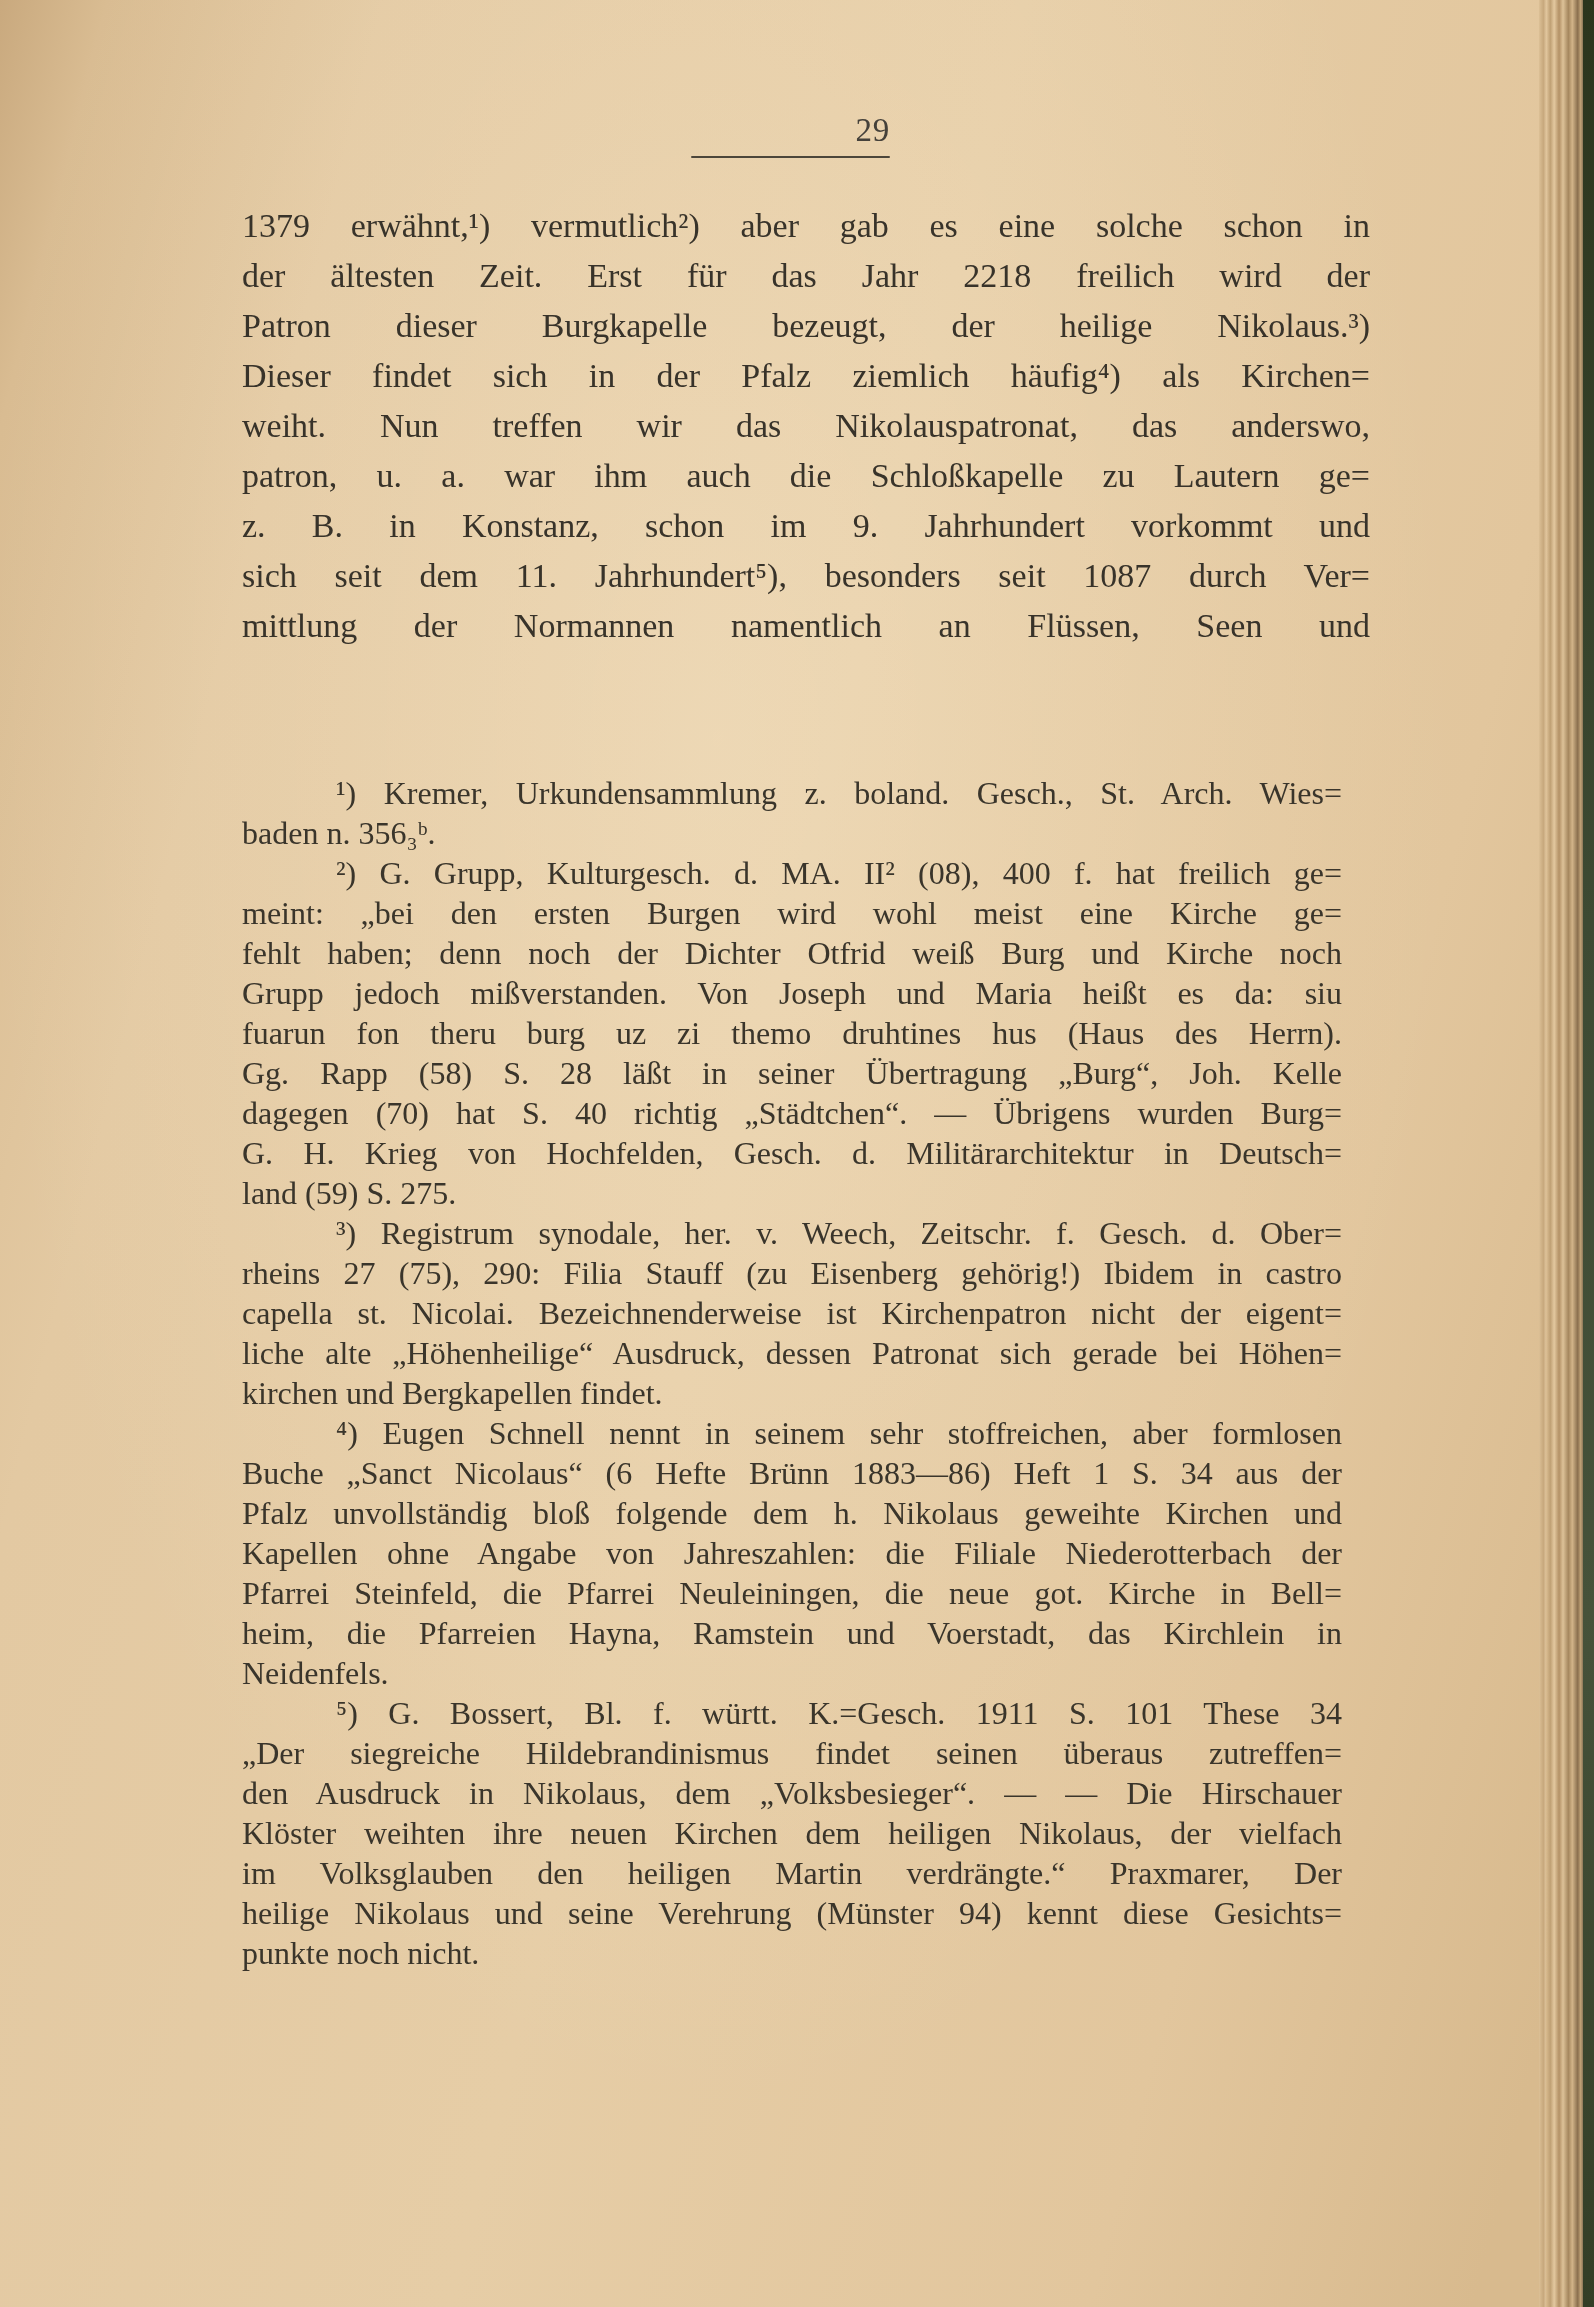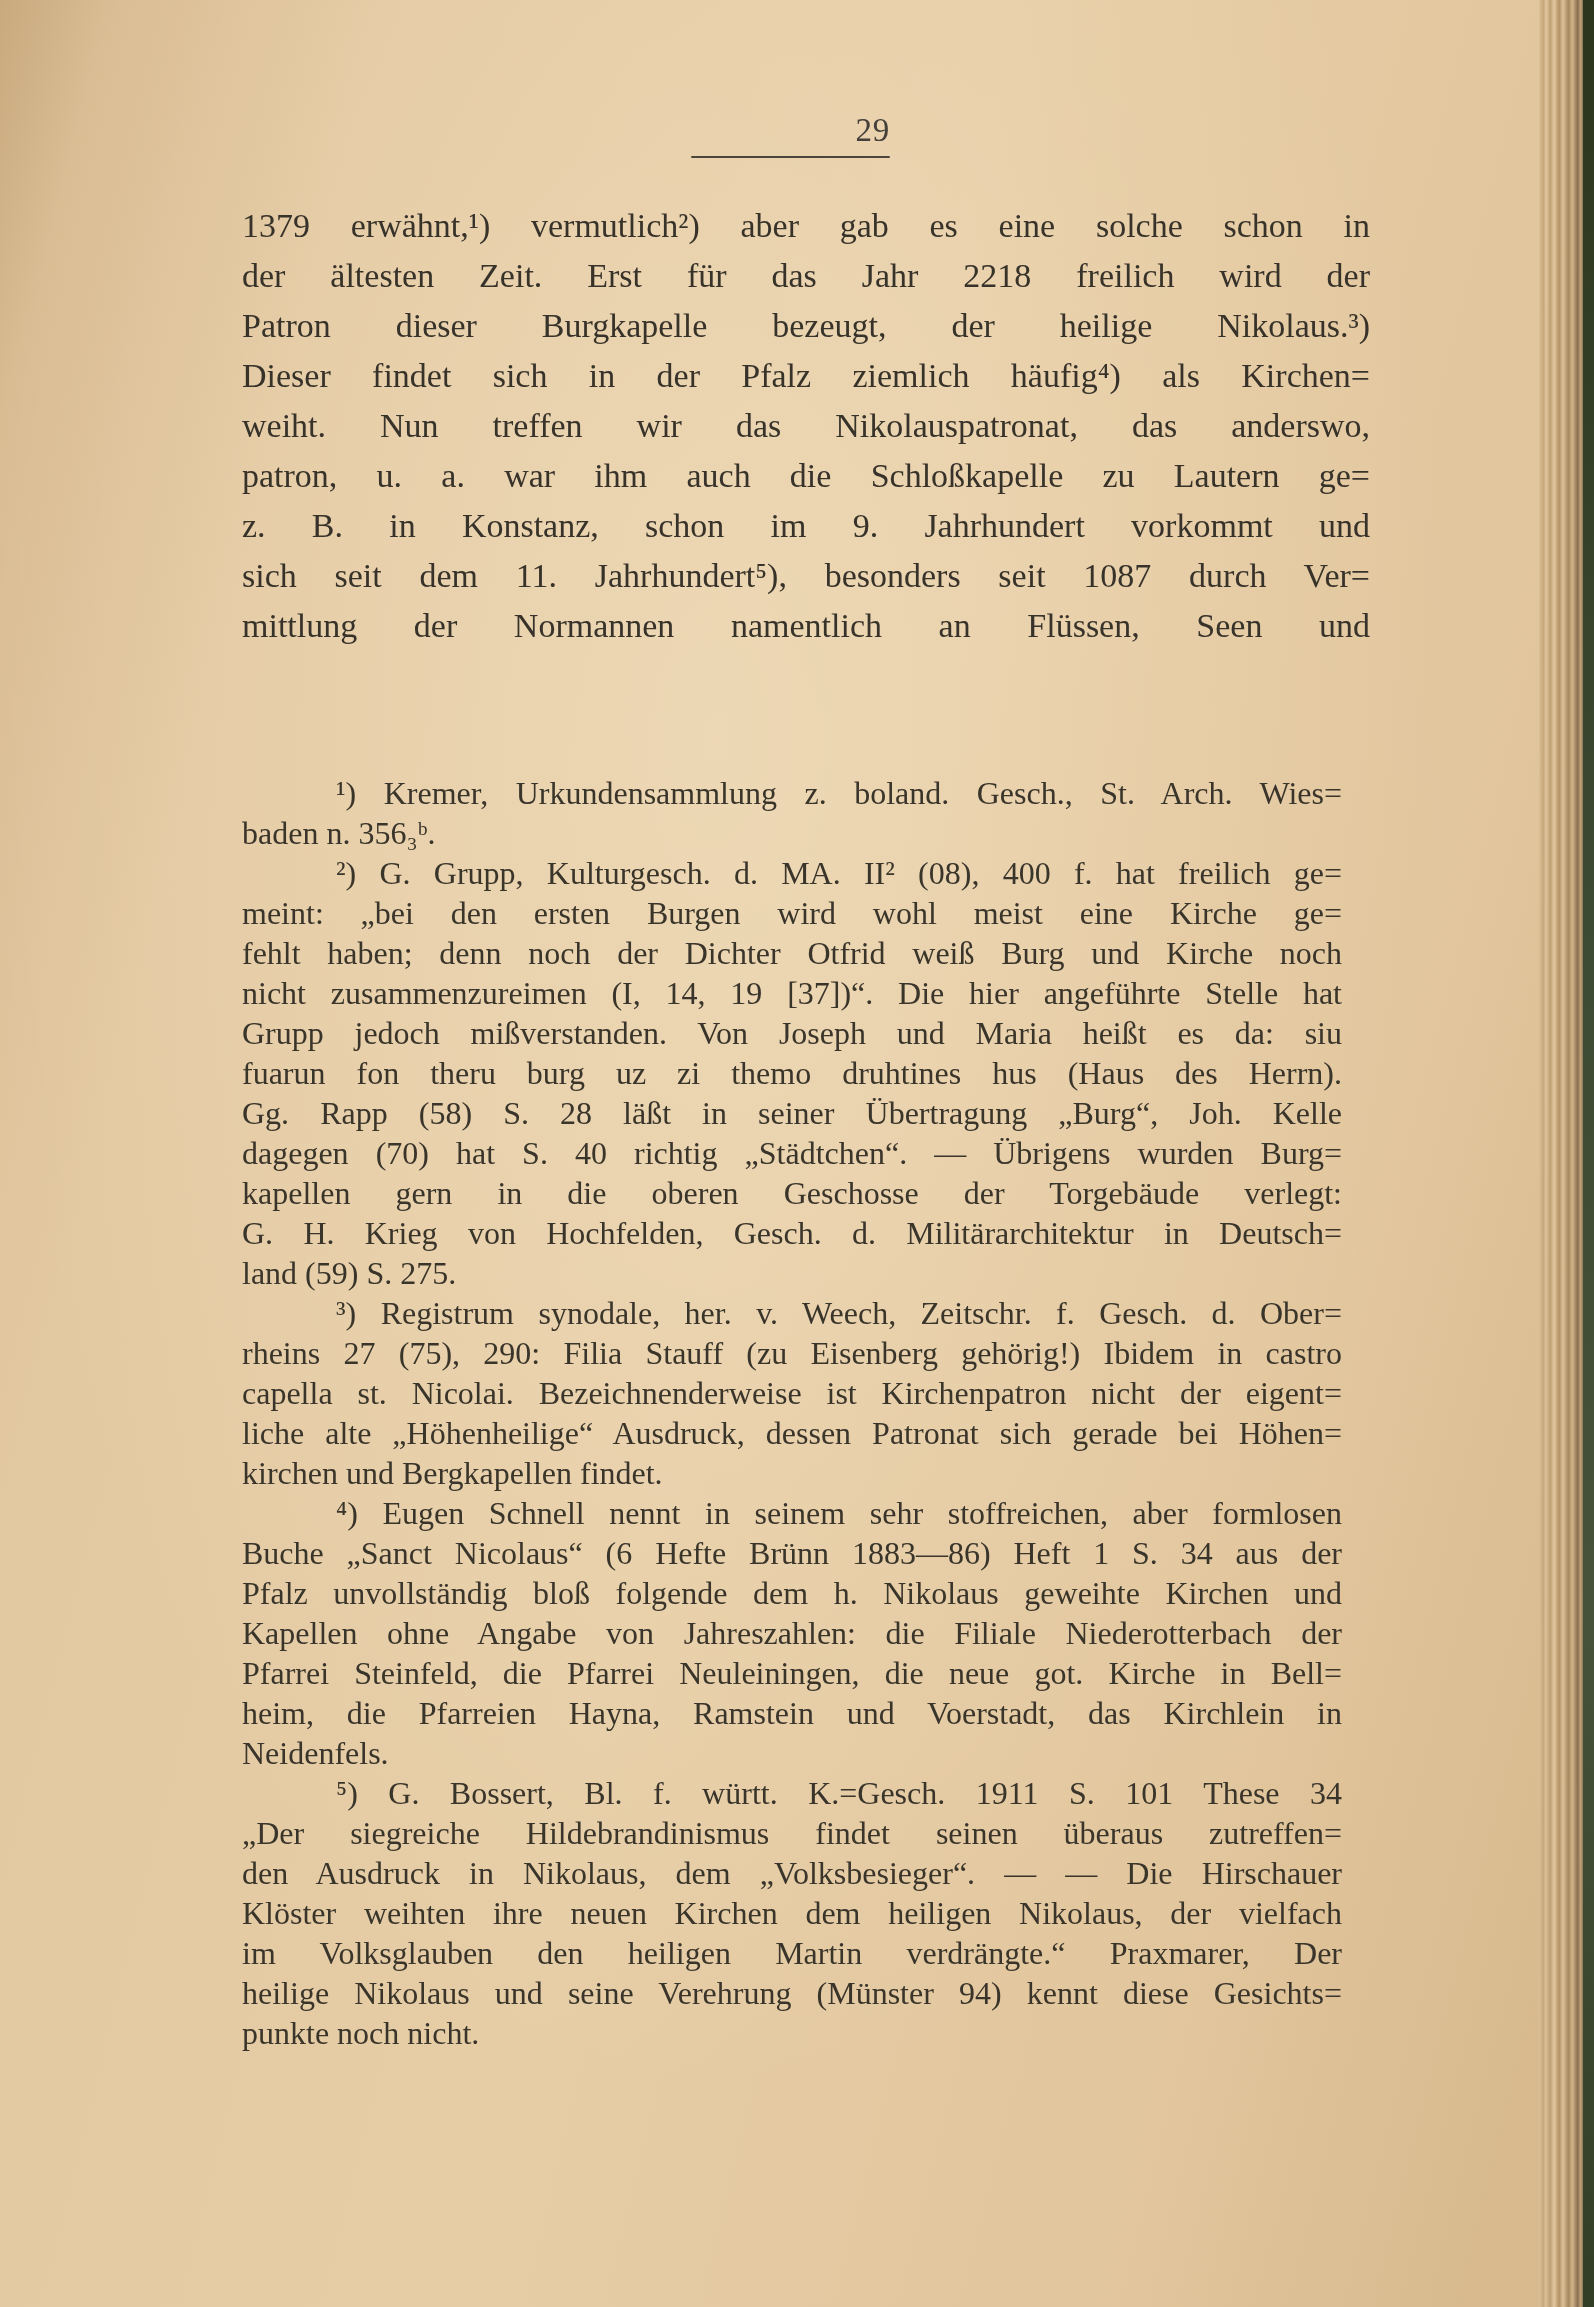--- a/index.html
+++ b/index.html
@@ -79,26 +79,24 @@
     </div>
 
     <div class="footnotes">
 
       <div class="fline first">¹) Kremer, Urkundensammlung z. boland. Gesch., St. Arch. Wies=</div>
       <div class="fline last">baden n. 356₃ᵇ.</div>
 
       <div class="fline first">²) G. Grupp, Kulturgesch. d. MA. II² (08), 400 f. hat freilich ge=</div>
       <div class="fline">meint: „bei den ersten Burgen wird wohl meist eine Kirche ge=</div>
       <div class="fline">fehlt haben; denn noch der Dichter Otfrid weiß Burg und Kirche noch</div>
-      <div class="fline">nicht zusammenzureimen (I, 14, 19 [37])“. Die hier angeführte Stelle hat</div>
       <div class="fline">Grupp jedoch mißverstanden. Von Joseph und Maria heißt es da: siu</div>
       <div class="fline">fuarun fon theru burg uz zi themo druhtines hus (Haus des Herrn).</div>
       <div class="fline">Gg. Rapp (58) S. 28 läßt in seiner Übertragung „Burg“, Joh. Kelle</div>
       <div class="fline">dagegen (70) hat S. 40 richtig „Städtchen“. — Übrigens wurden Burg=</div>
-      <div class="fline">kapellen gern in die oberen Geschosse der Torgebäude verlegt:</div>
       <div class="fline">G. H. Krieg von Hochfelden, Gesch. d. Militärarchitektur in Deutsch=</div>
       <div class="fline last">land (59) S. 275.</div>
 
       <div class="fline first">³) Registrum synodale, her. v. Weech, Zeitschr. f. Gesch. d. Ober=</div>
       <div class="fline">rheins 27 (75), 290: Filia Stauff (zu Eisenberg gehörig!) Ibidem in castro</div>
       <div class="fline">capella st. Nicolai. Bezeichnenderweise ist Kirchenpatron nicht der eigent=</div>
       <div class="fline">liche alte „Höhenheilige“ Ausdruck, dessen Patronat sich gerade bei Höhen=</div>
       <div class="fline last">kirchen und Bergkapellen findet.</div>
 
       <div class="fline first">⁴) Eugen Schnell nennt in seinem sehr stoffreichen, aber formlosen</div>

